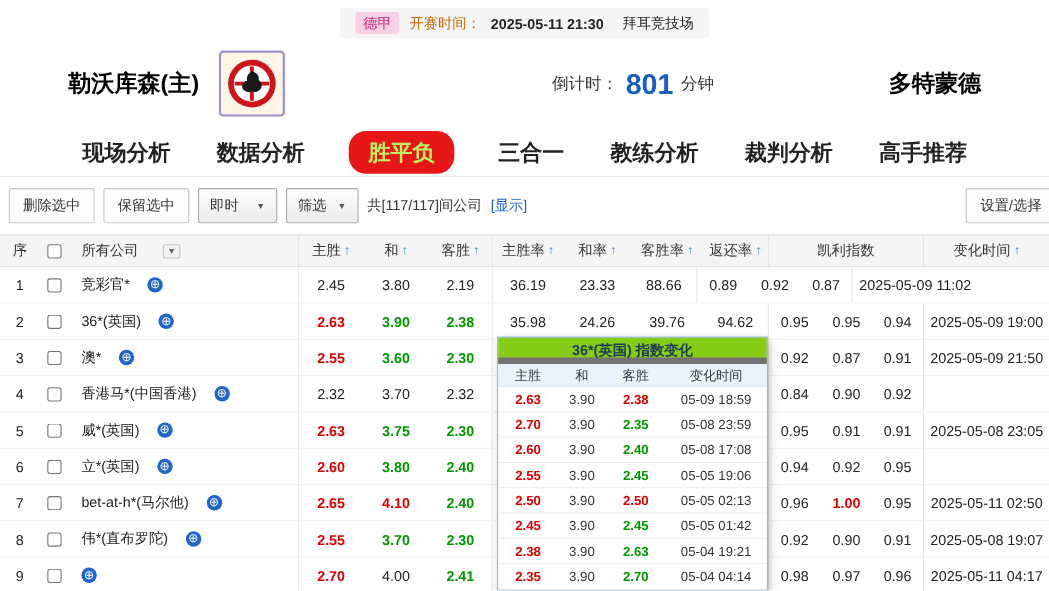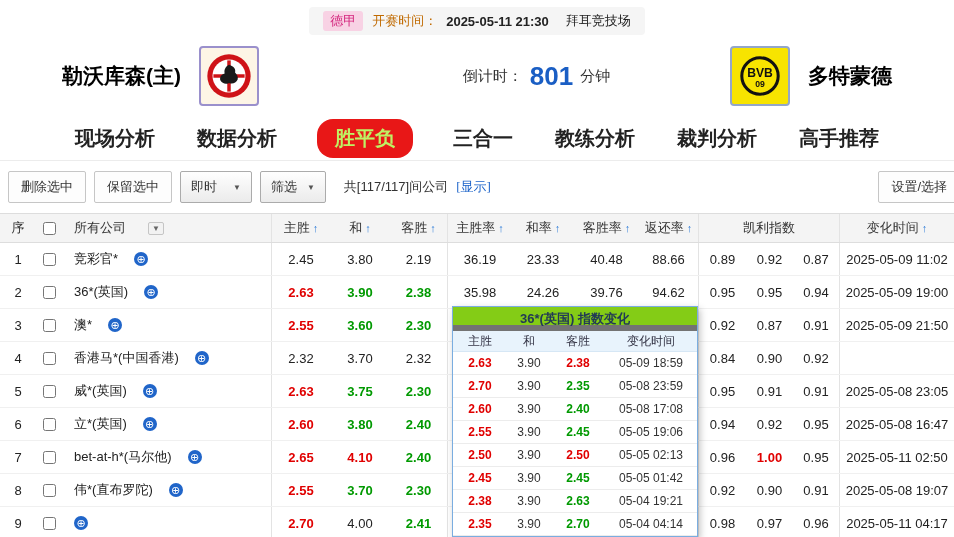--- a/index.html
+++ b/index.html
@@ -29,22 +29,22 @@
   .nav { display:flex; justify-content:center; align-items:center; gap:38px; height:44px; border-bottom:1px solid #ececec; font-size:20px; font-weight:bold; color:#222; }
   .tab { cursor:pointer; padding:5px 2px; }
   .tab.active { background:#e81717; color:#bef264; padding:6px 18px; border-radius:16px; }
 
   
   .toolbar { display:flex; align-items:center; gap:8px; padding:10px 8px; }
   .btn { border:1px solid #c6c6c6; background:#fdfdfd; padding:6px 12px; font-size:13px; border-radius:2px; color:#333; cursor:pointer; font-family:inherit; }
   .select { border:1px solid #ababab; background:linear-gradient(#fefefe,#ebebeb); padding:6px 10px; font-size:13px; color:#333; display:flex; align-items:center; gap:16px; border-radius:2px; cursor:pointer; }
   .select.sm { gap:10px; }
   .dd { font-size:8px; color:#555; }
-  .summary { font-size:13px; color:#333; margin-left:10px; }
-  .show-link { color:#1a62c9; font-size:13px; text-decoration:none; cursor:pointer;font-family:Liberation Serif, serif; }
+  .summary { font-size:13px; color:#333; }
+  .show-link { color:#1a62c9; font-size:13px; text-decoration:none; cursor:pointer; }
   .settings { margin-left:auto; margin-right:-14px; white-space:nowrap; }
 
   
   .thead { display:flex; align-items:center; height:30px; background:#f4f4f4; border-top:1px solid #ddd; border-bottom:1px solid #ddd; font-size:13px; color:#333; }
   .cell { display:flex; align-items:center; justify-content:center; height:100%; flex:none; }
   .sep-r { border-right:1px solid #e3e3e3; }
   .col-idx{width:36px}.col-chk{width:26px}
   .col-company{width:210px; justify-content:flex-start; padding-left:12px; gap:16px;}
   .col-o1{width:58px}.col-o2{width:60px}.col-o3{width:58px}
   .col-r1{width:64px}.col-r2{width:62px}.col-r3{width:65px}.col-r4{width:60px}
@@ -90,27 +90,20 @@
           <path d="M30 17 c-4 2 -6 6 -5 10 c-4 1 -6 4 -5 8 c2 4 7 5 10 3 c4 2 8 0 10 -4 c1 -3 -1 -6 -3 -8 c1 -4 -1 -7 -7 -9 z" fill="#1a1a1a"></path>
         </svg>
       </div>
     </div>
     <div class="countdown">
       <span>倒计时：</span>
       <span class="countdown-value">801</span>
       <span>分钟</span>
     </div>
     <div class="team">
-      <div class="logo-box away-logo">
-        <svg width="52" height="52" viewBox="0 0 60 60">
-          <circle cx="30" cy="30" r="21" fill="#f7e400" stroke="#111" stroke-width="3.5"></circle>
-          <text x="30" y="31" text-anchor="middle" font-size="14" font-weight="bold" fill="#111">BVB</text>
-          <text x="30" y="43" text-anchor="middle" font-size="10" font-weight="bold" fill="#111">09</text>
-        </svg>
-      </div>
       <span class="team-name">多特蒙德</span>
     </div>
   </div>
 
   <div class="nav">
       <div class="tab">现场分析</div>
       <div class="tab">数据分析</div>
       <div class="tab active">胜平负</div>
       <div class="tab">三合一</div>
       <div class="tab">教练分析</div>
@@ -186,21 +179,20 @@
         </div>
         <div class="cell col-company sep-r">
           <span>竞彩官*</span>
           <span class="info-icon">⊕</span>
         </div>
         <div class="cell col-o1">2.45</div>
         <div class="cell col-o2">3.80</div>
         <div class="cell col-o3 sep-r">2.19</div>
         <div class="cell col-r1">36.19</div>
         <div class="cell col-r2">23.33</div>
-        <div class="cell col-r3">40.48</div>
         <div class="cell col-r4 sep-r">88.66</div>
         <div class="cell col-k">0.89</div>
         <div class="cell col-k">0.92</div>
         <div class="cell col-k sep-r">0.87</div>
         <div class="cell col-time">2025-05-09 11:02</div>
       </div>
       <div class="trow">
         <div class="cell col-idx">2</div>
         <div class="cell col-chk">
           <input type="checkbox" style="">
@@ -295,21 +287,20 @@
         <div class="cell col-o1 vr">2.60</div>
         <div class="cell col-o2 vg">3.80</div>
         <div class="cell col-o3 sep-r vg">2.40</div>
         <div class="cell col-r1"></div>
         <div class="cell col-r2"></div>
         <div class="cell col-r3"></div>
         <div class="cell col-r4 sep-r"></div>
         <div class="cell col-k">0.94</div>
         <div class="cell col-k">0.92</div>
         <div class="cell col-k sep-r">0.95</div>
-        <div class="cell col-time">2025-05-08 16:47</div>
       </div>
       <div class="trow">
         <div class="cell col-idx">7</div>
         <div class="cell col-chk">
           <input type="checkbox" style="">
         </div>
         <div class="cell col-company sep-r">
           <span>bet-at-h*(马尔他)</span>
           <span class="info-icon">⊕</span>
         </div>

